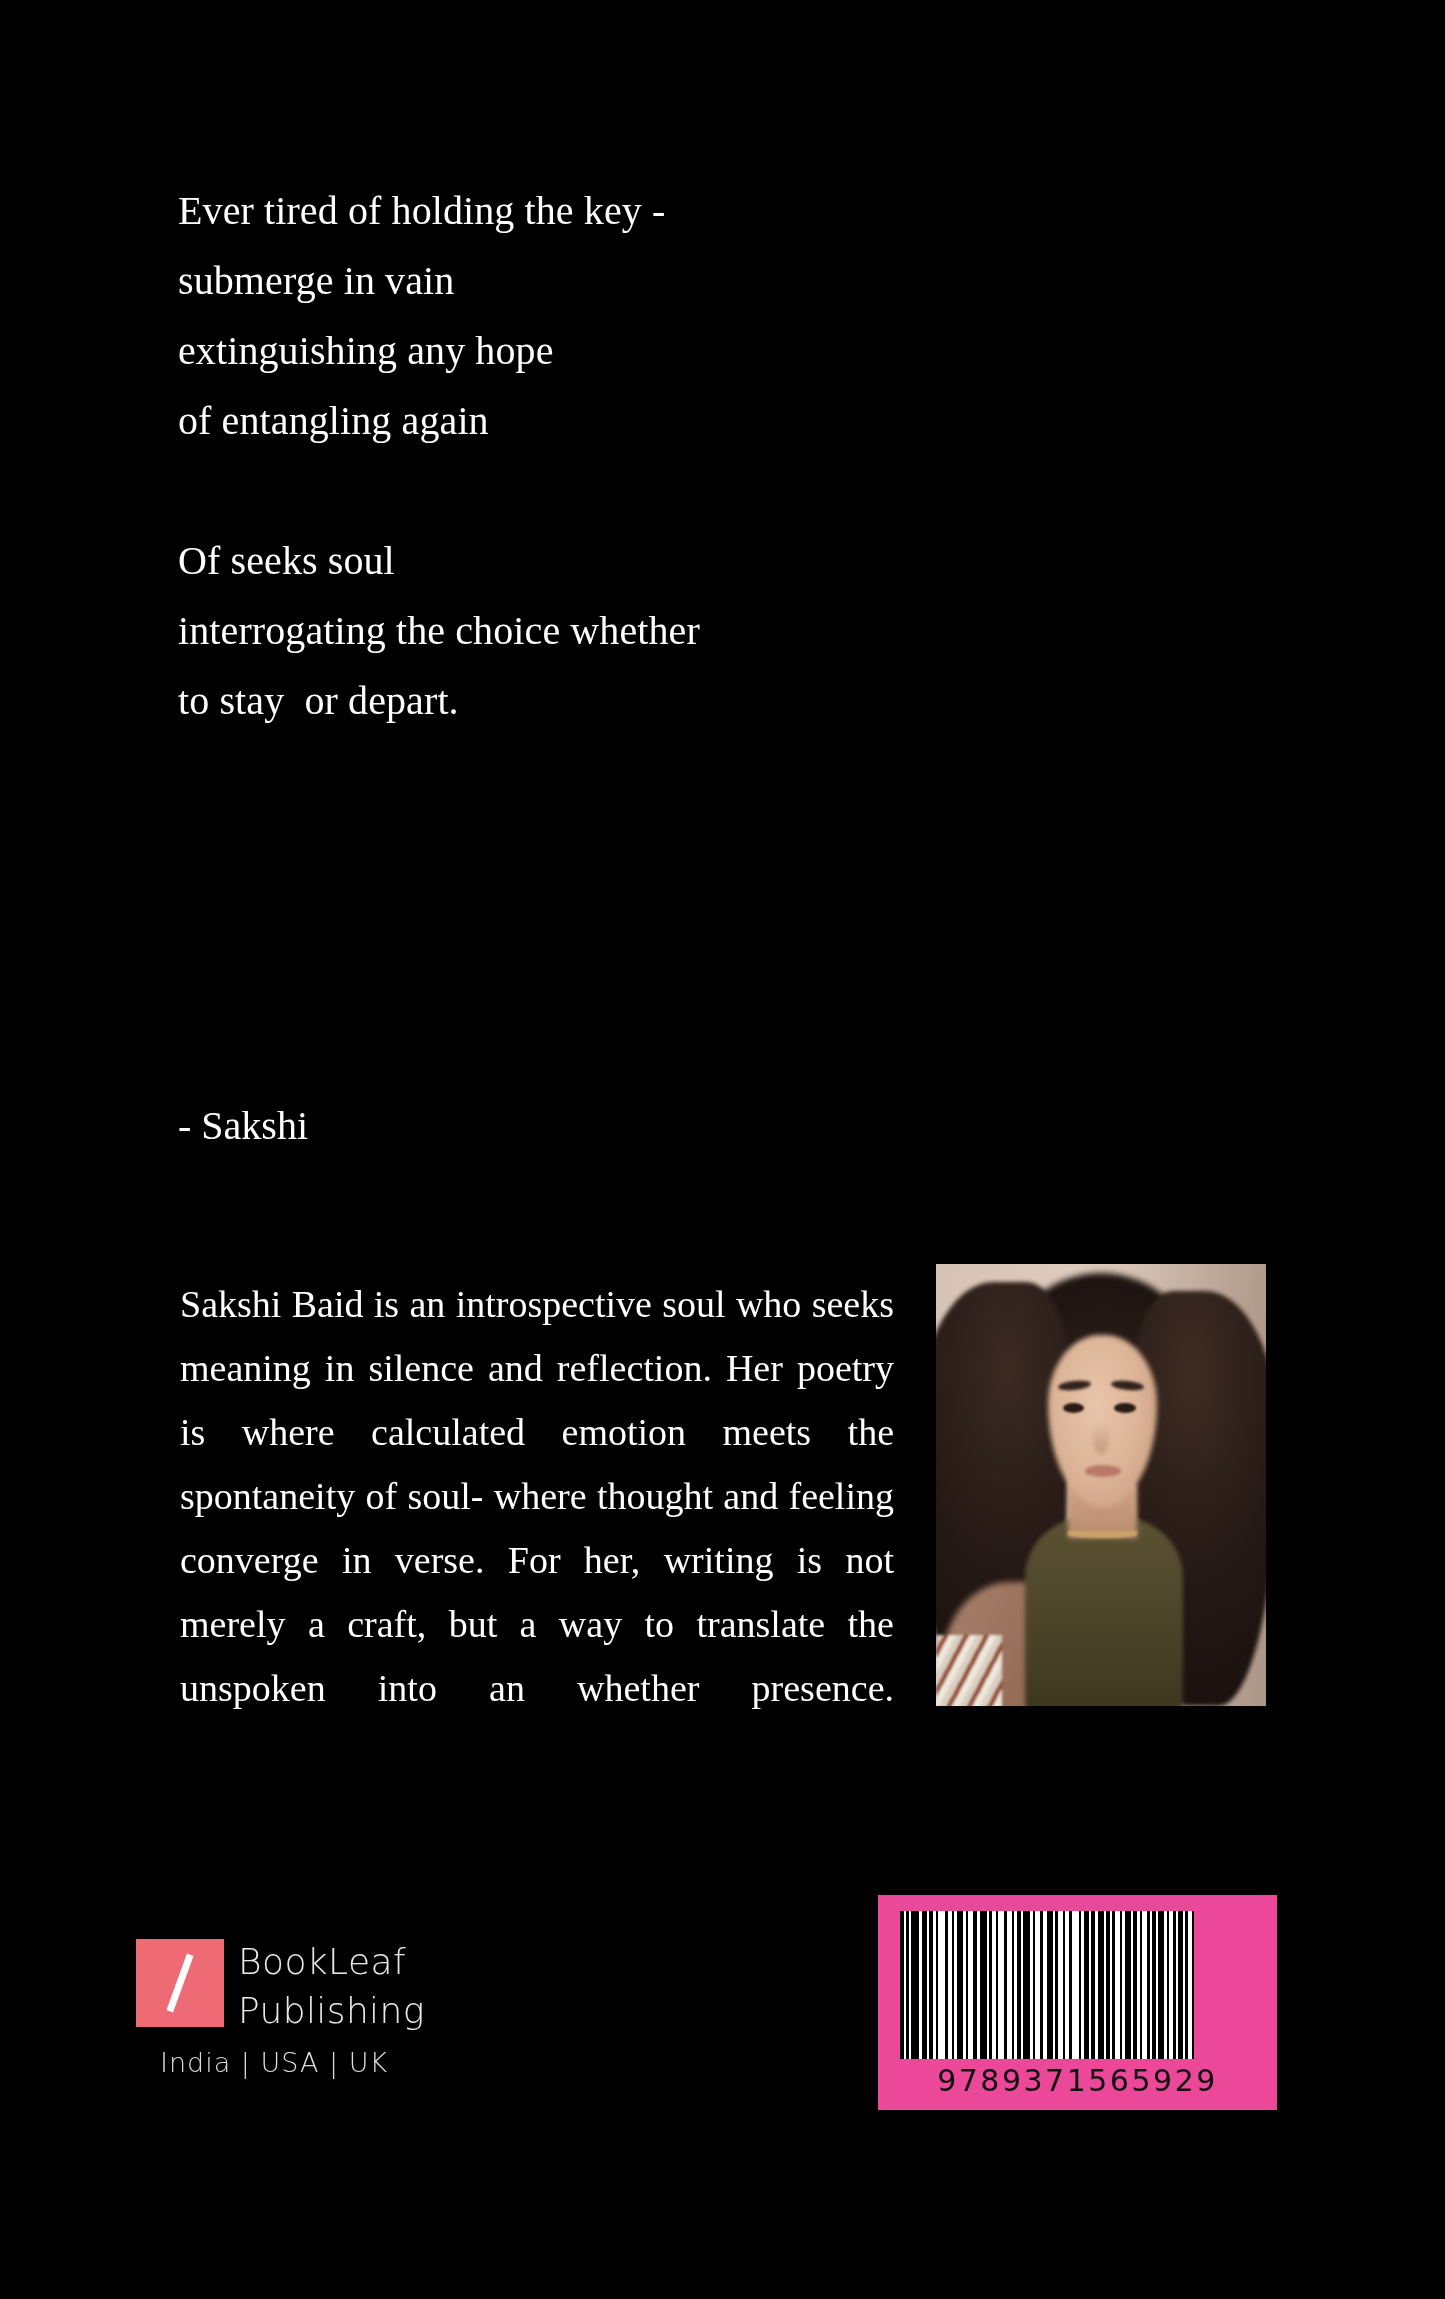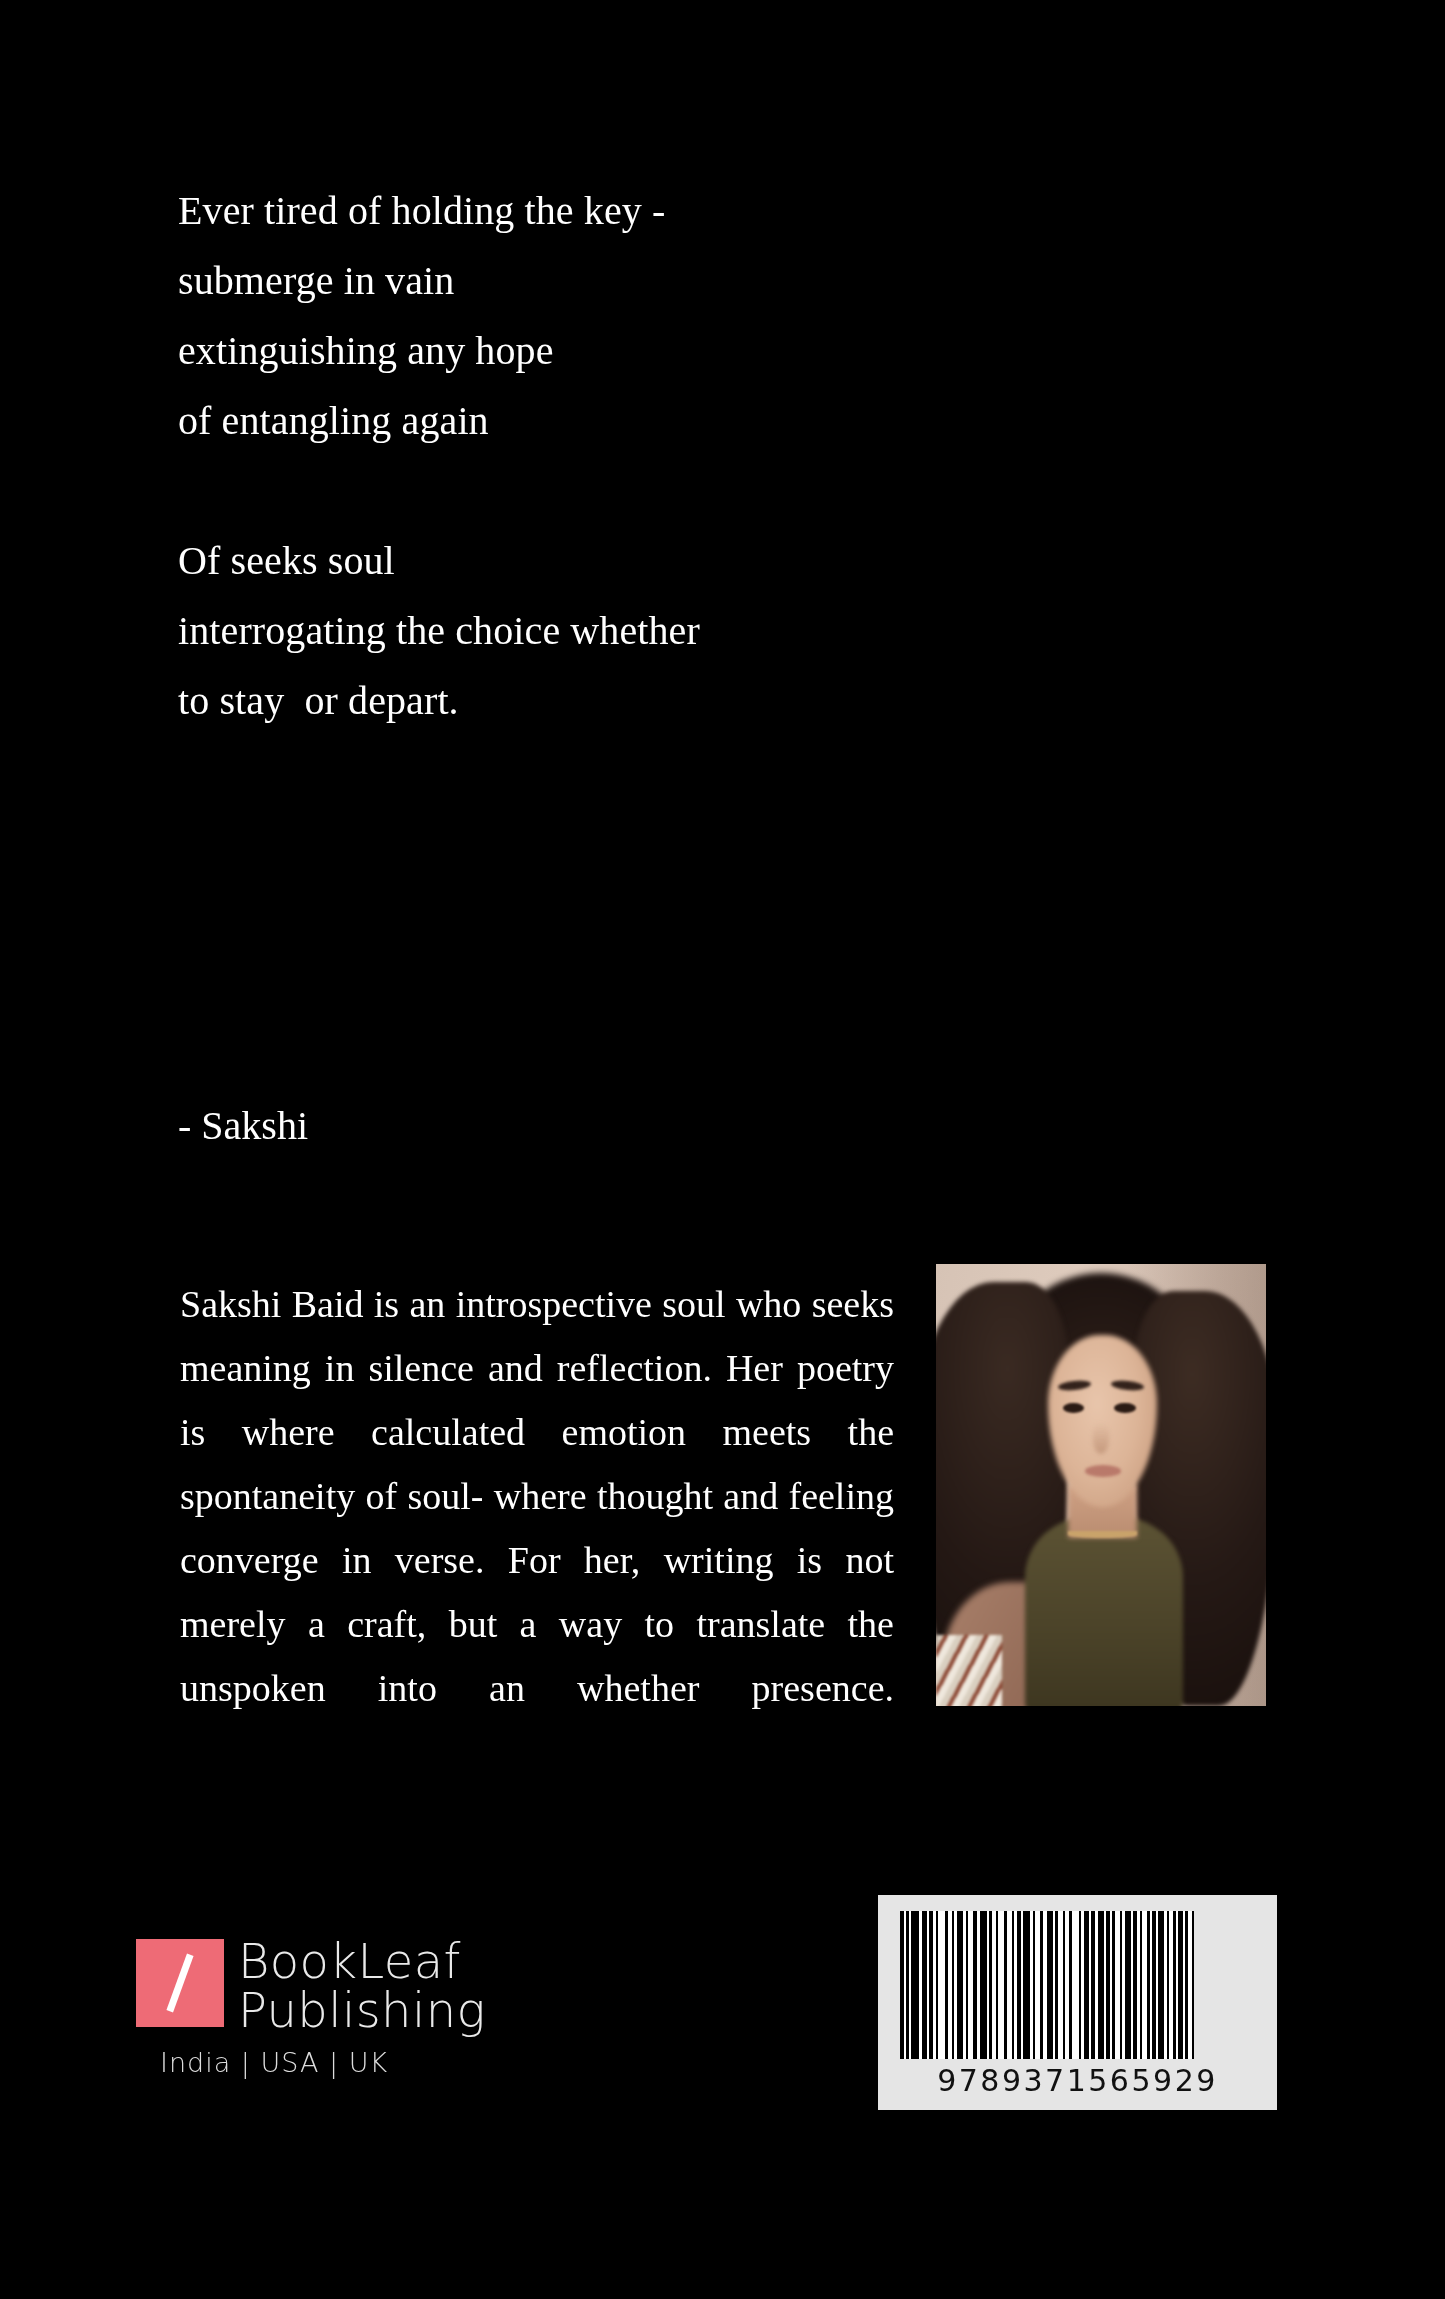--- a/index.html
+++ b/index.html
@@ -258,42 +258,42 @@
     width: 7px;
     height: 60px;
     background: #ffffff;
     transform: translateX(-50%) rotate(20deg);
   }
   .logo-words {
     margin-left: 14px;
     color: #e9e9e9;
     font-family: "DejaVu Sans", "Liberation Sans", sans-serif;
     font-weight: 300;
-    font-size: 48px;
+    font-size: 36px;
     line-height: 49px;
     letter-spacing: 0.4px;
   }
   .logo-sub {
     margin-top: 12px;
     margin-left: 24px;
     color: #dcdcdc;
     font-family: "DejaVu Sans", "Liberation Sans", sans-serif;
     font-weight: 300;
     font-size: 27px;
     letter-spacing: 1px;
   }
 
   
   .barcode-box {
     position: absolute;
     left: 878px;
     top: 1895px;
     width: 399px;
     height: 215px;
-    background: #e5e5e5;
+    background: #ec4899;
     box-sizing: border-box;
     padding: 16px 22px 8px 22px;
   }
   .barcode-bars {
     display: flex;
     align-items: flex-end;
     height: 148px;
     gap: 0;
   }
   .bar {

